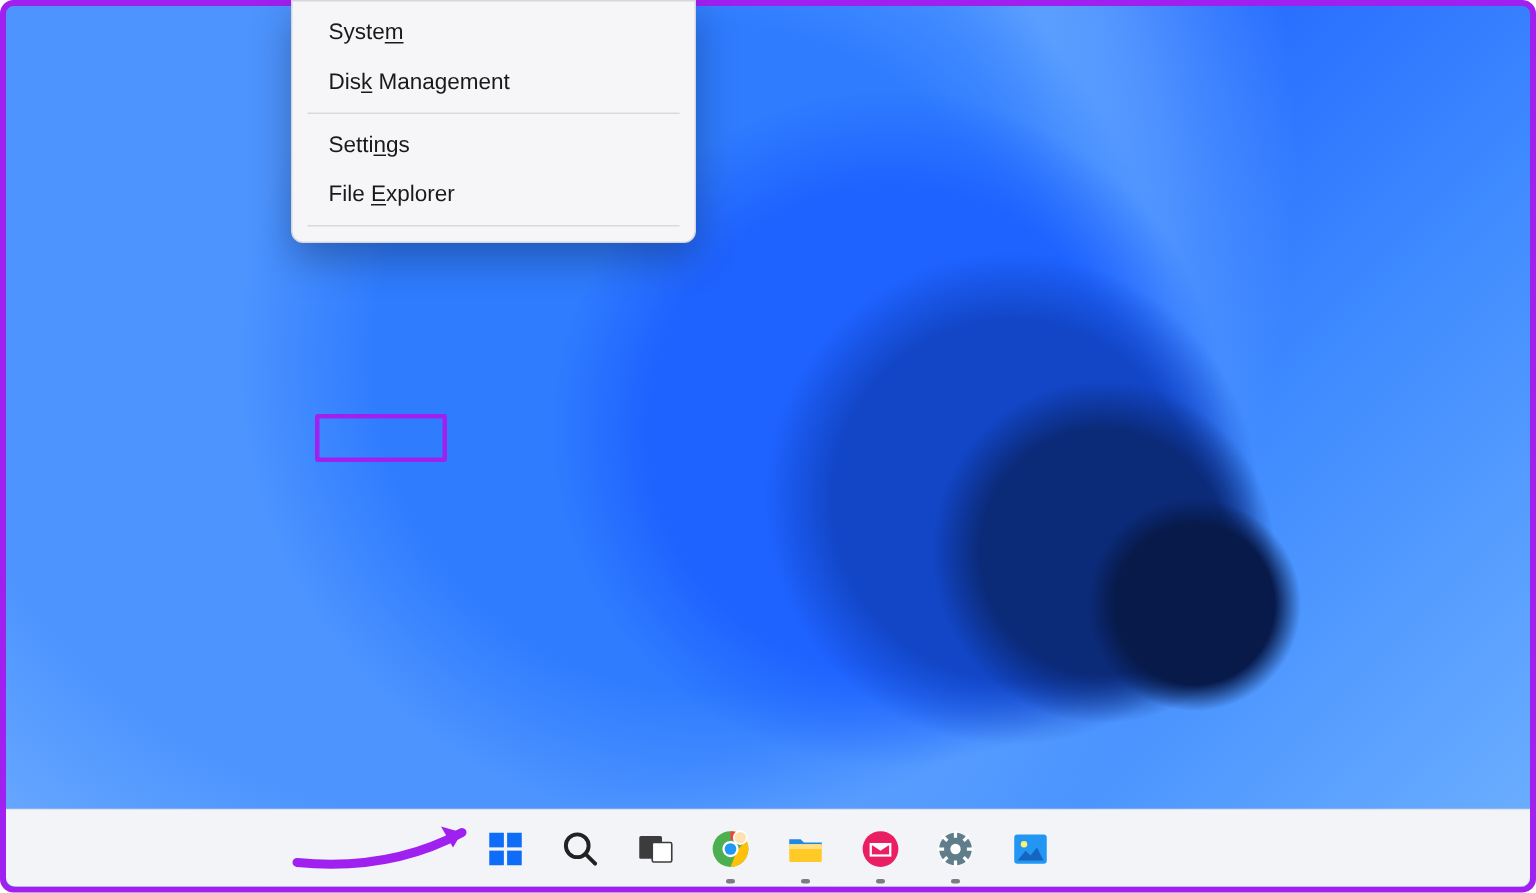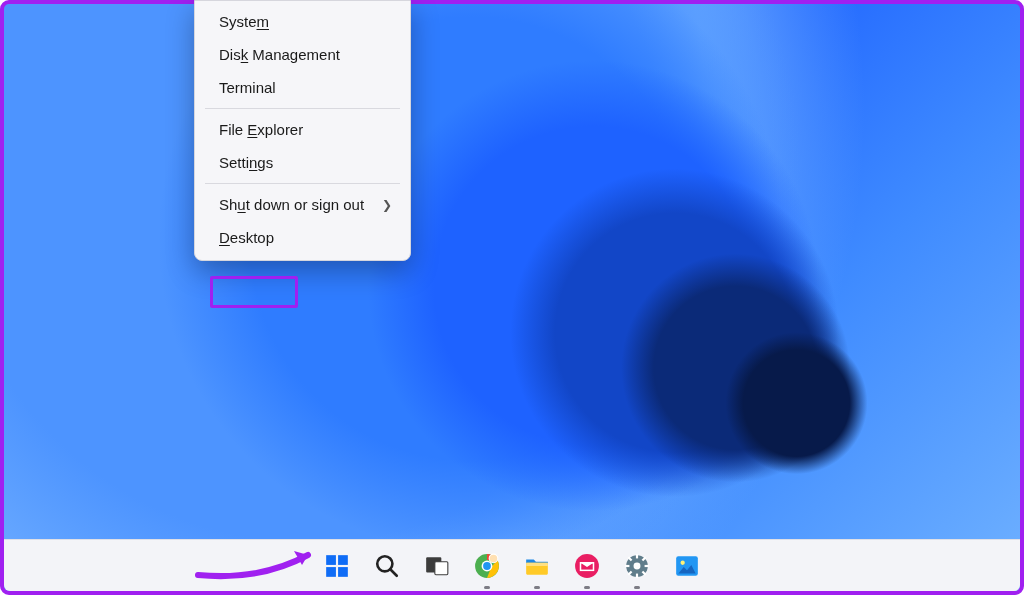--- a/index.html
+++ b/index.html
@@ -38,21 +38,21 @@
     width:6px; height:3px; border-radius:2px; background:#7c7c85;}
 
   
   .arrow{
     position:absolute; left:190px; bottom:14px; width:130px; height:40px;
     pointer-events:none;
   }
 
   
   .menu{
-    position:absolute; left:194px; top:0; width:217px;
+    position:absolute; left:194px; top:0; width:270px;
     background:#f6f6f9; border:1px solid #d6d6dd; border-radius:0 0 8px 8px;
     box-shadow:0 10px 28px rgba(0,0,0,.30);
     padding:4px 0 6px;
   }
   .menu .item{
     padding:8px 18px 8px 24px; font-size:15px; color:#1a1a1a;
     display:flex; align-items:center; justify-content:space-between;
     cursor:default;
   }
   .menu .sep{ height:1px; background:#d9d9df; margin:4px 10px; }
@@ -71,43 +71,31 @@
 <div class="desktop"></div>
 
 <div class="menu">
   <div id="g1">
       <div class="item">
         <span>Syste<span class="und">m</span></span>
       </div>
       <div class="item">
         <span>Dis<span class="und">k</span> Management</span>
       </div>
-      <div class="item">
-        <span>Terminal</span>
-      </div>
     </div>
   <div class="sep"></div>
   <div id="g2">
       <div class="item">
-        <span>File <span class="und">E</span>xplorer</span>
+        <span>Setti<span class="und">n</span>gs</span>
       </div>
       <div class="item">
-        <span>Setti<span class="und">n</span>gs</span>
+        <span>File <span class="und">E</span>xplorer</span>
       </div>
     </div>
   <div class="sep"></div>
-  <div id="g3">
-      <div class="item">
-        <span>Sh<span class="und">u</span>t down or sign out</span>
-        <span class="chev">❯</span>
-      </div>
-      <div class="item">
-        <span><span class="und">D</span>esktop</span>
-      </div>
-    </div>
 </div>
 
 <div class="highlight"></div>
 
 <div class="taskbar">
 
   <div class="tb-btn">
     <svg viewBox="0 0 24 24">
       <rect x="2" y="2" width="9" height="9" fill="#0f6cf6"></rect>
         <rect x="13" y="2" width="9" height="9" fill="#0f6cf6"></rect>

